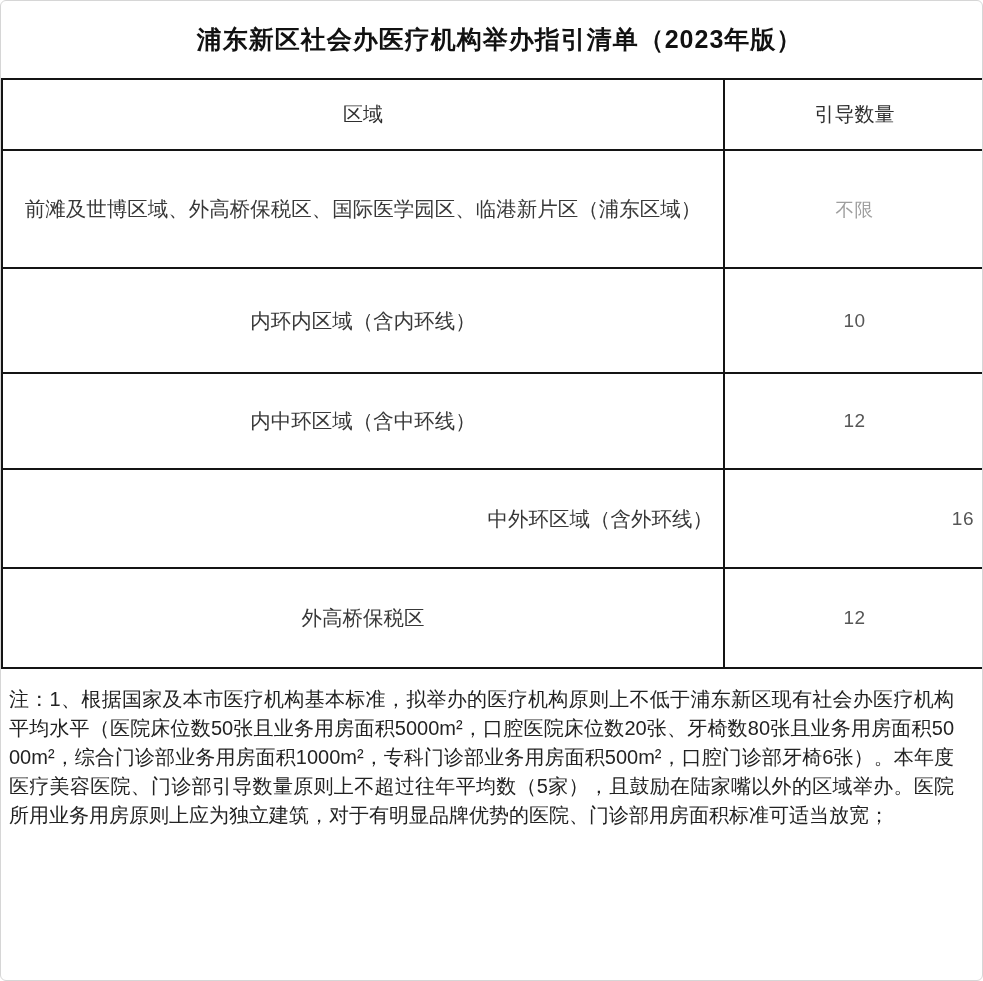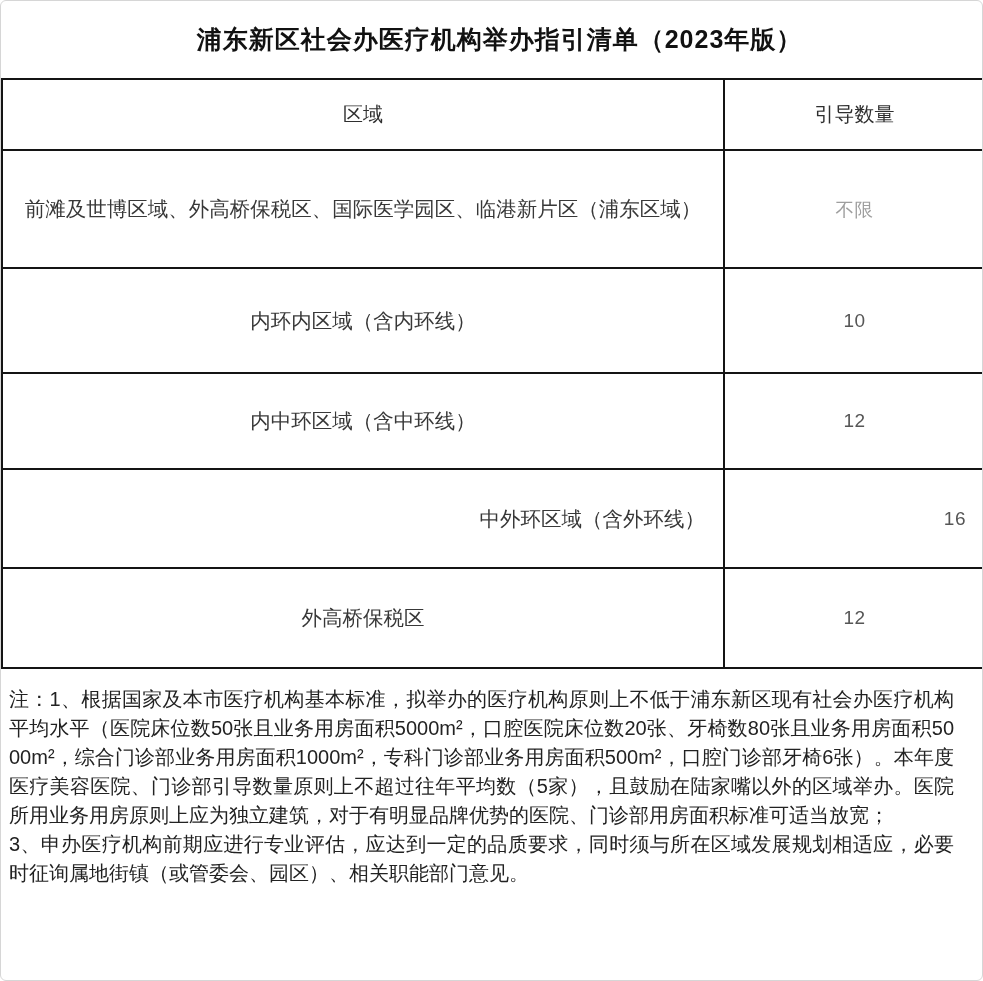--- a/index.html
+++ b/index.html
@@ -32,21 +32,21 @@
     border-collapse: collapse;
     table-layout: fixed;
   }
   table.guidance col.c-region { width: 722px; }
   table.guidance col.c-qty { width: 261px; }
   table.guidance th,
   table.guidance td {
     border: 2px solid #141414;
     text-align: center;
     vertical-align: middle;
-    padding: 0 18px;
+    padding: 0 10px;
   }
   table.guidance th {
     height: 71px;
     font-size: 20px;
     font-weight: normal;
     color: #2f2f2f;
   }
   td.region-cell {
     font-size: 20.5px;
     color: #383838;
@@ -112,16 +112,15 @@
       </tr>
       <tr class="row-5">
         <td class="region-cell">外高桥保税区</td>
         <td class="qty-cell">12</td>
       </tr>
     </tbody>
   </table>
 
   <div class="notes">
     <p>注：1、根据国家及本市医疗机构基本标准，拟举办的医疗机构原则上不低于浦东新区现有社会办医疗机构平均水平（医院床位数50张且业务用房面积5000m²，口腔医院床位数20张、牙椅数80张且业务用房面积5000m²，综合门诊部业务用房面积1000m²，专科门诊部业务用房面积500m²，口腔门诊部牙椅6张）。本年度医疗美容医院、门诊部引导数量原则上不超过往年平均数（5家），且鼓励在陆家嘴以外的区域举办。医院所用业务用房原则上应为独立建筑，对于有明显品牌优势的医院、门诊部用房面积标准可适当放宽；</p>
-    <p>3、申办医疗机构前期应进行专业评估，应达到一定的品质要求，同时须与所在区域发展规划相适应，必要时征询属地街镇（或管委会、园区）、相关职能部门意见。</p>
   </div>
 
 </div>
 
 </body></html>

